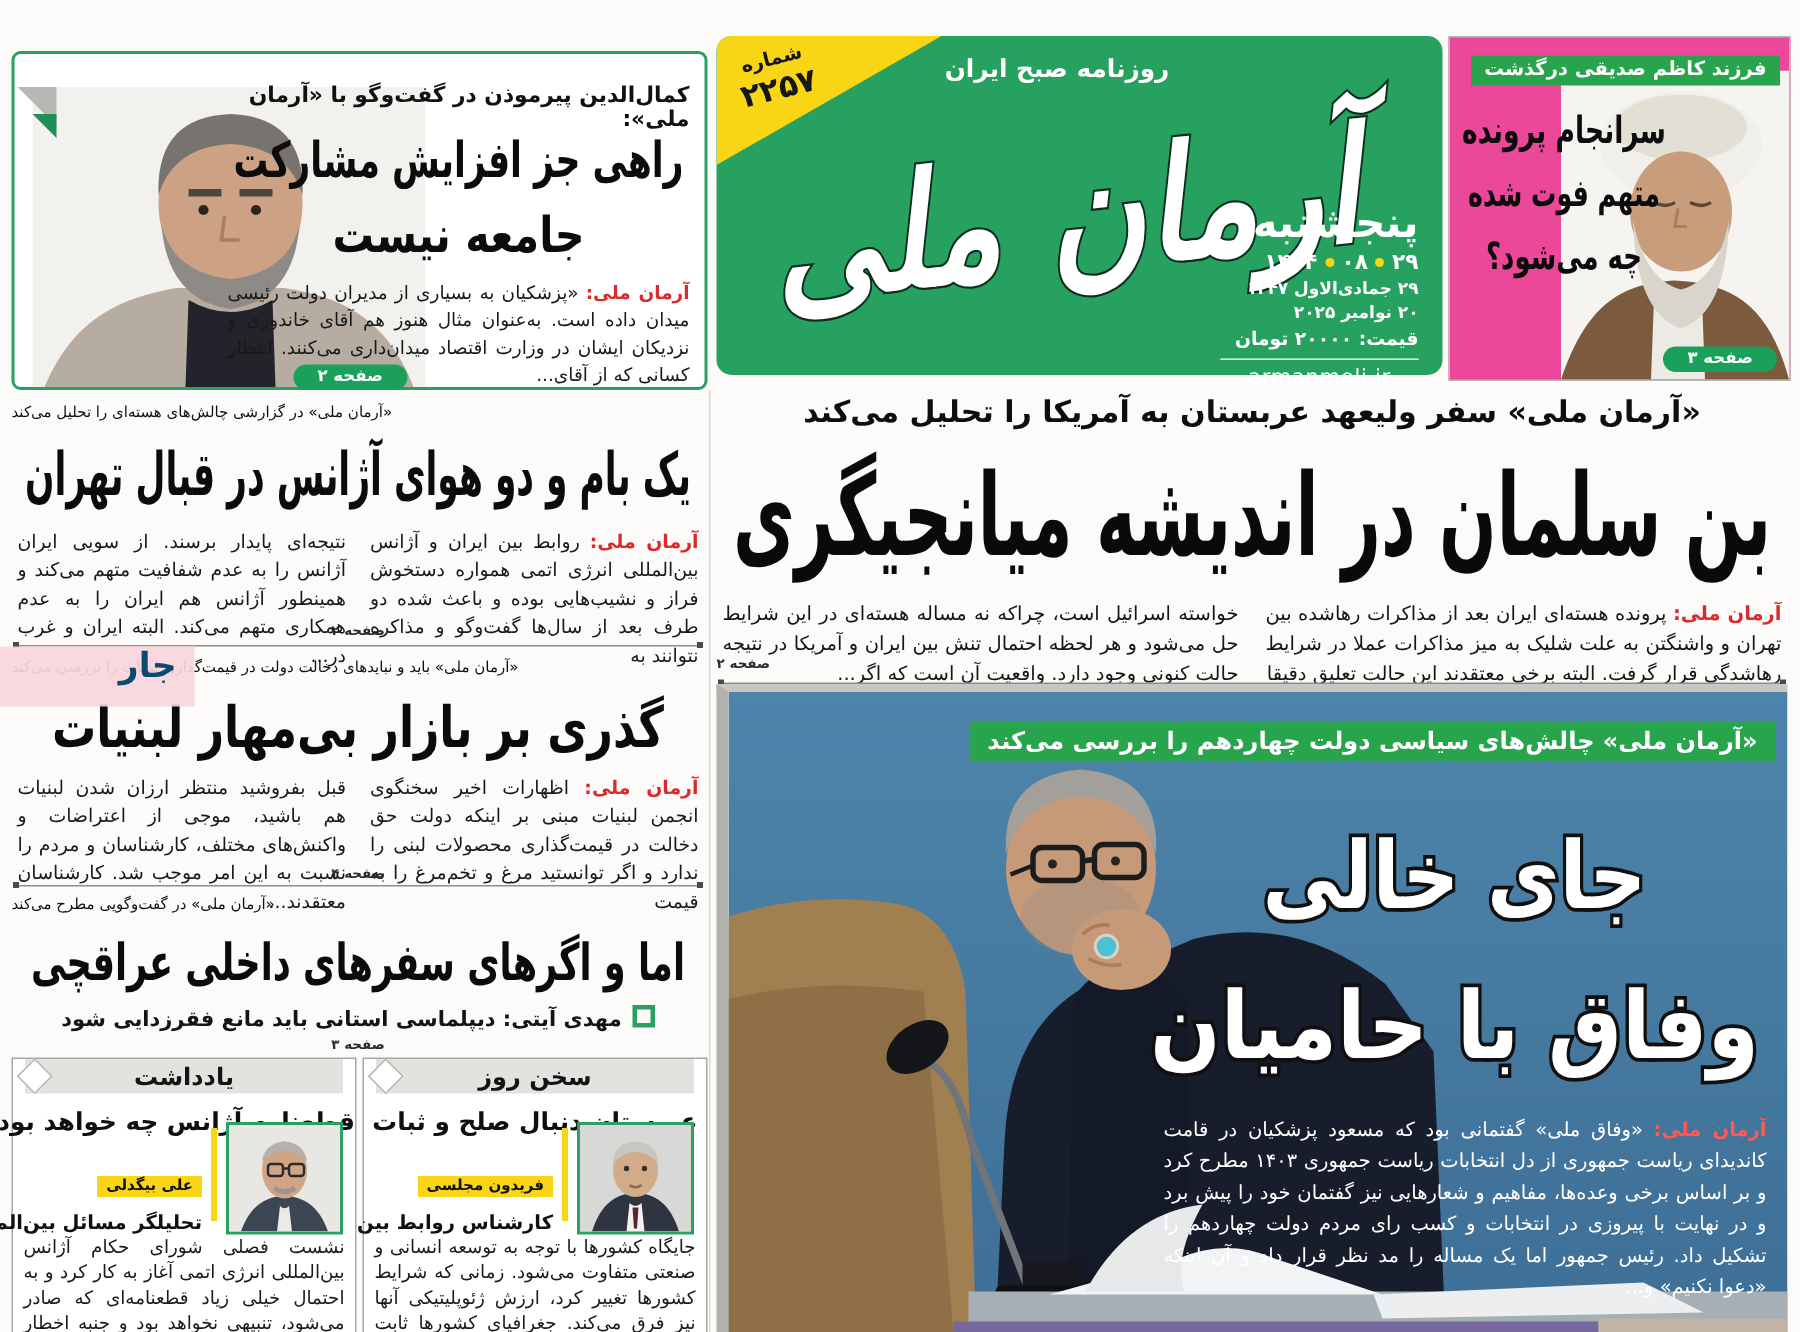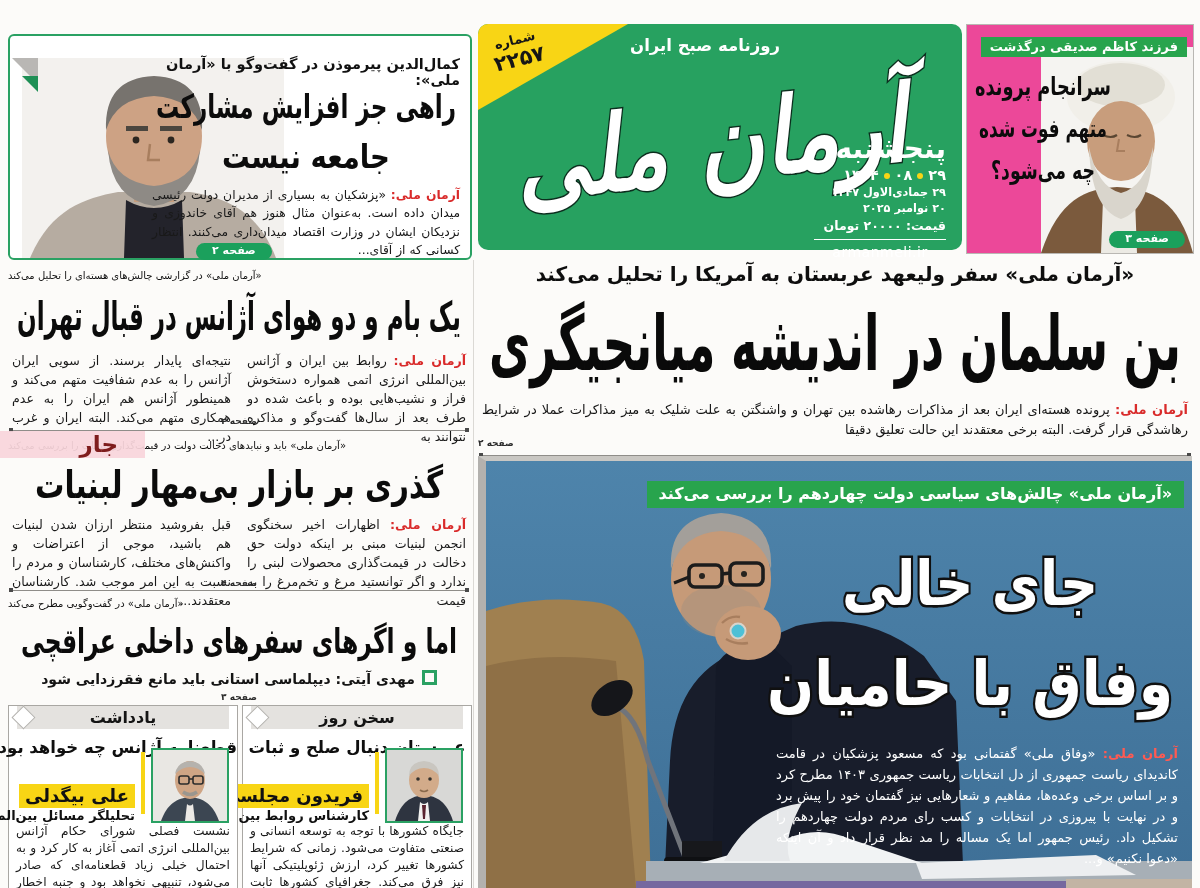--- a/index.html
+++ b/index.html
@@ -58,34 +58,34 @@
   .bullet{position:absolute;left:0;right:0;text-align:center;font-size:14px;font-weight:bold;color:#141414;}
   .gsq{display:inline-block;width:9px;height:9px;border:3px solid #2aa163;vertical-align:-1px;margin-left:7px;}
   
   .bbox{top:705px;width:228px;height:183px;border:1px solid #a9a7a3;background:#fff;}
   .bar{position:absolute;top:0;left:8px;right:8px;height:23px;background:#e4e2df;
        text-align:center;font-size:16px;font-weight:bold;color:#141414;line-height:23px;}
   .diam{position:absolute;left:-2px;top:3px;width:15px;height:15px;background:#fff;border:1px solid #b5b3af;transform:rotate(45deg);}
   .b-title{position:absolute;top:32px;left:0;right:0;text-align:center;font-size:16.5px;font-weight:bold;white-space:nowrap;color:#0f0f0f;}
   .b-photo{position:absolute;right:8px;top:42px;width:74px;height:71px;border:2px solid #2aa163;}
   .ybar{position:absolute;right:92px;top:46px;width:4px;height:62px;background:#f8d515;}
-  .b-name{position:absolute;right:102px;top:78px;background:#f8d515;color:#111;font-size:18px;font-weight:bold;padding:1px 6px 2px;white-space:nowrap;}
+  .b-name{position:absolute;right:102px;top:78px;background:#f8d515;color:#111;font-size:10px;font-weight:bold;padding:1px 6px 2px;white-space:nowrap;}
   .b-role{position:absolute;right:102px;top:102px;font-size:13px;font-weight:bold;color:#101010;white-space:nowrap;}
   .b-body{position:absolute;left:7px;right:7px;top:117px;font-size:12.2px;line-height:1.4;text-align:justify;color:#1a1a1a;}
   
   .pblock{left:478px;top:456px;width:714px;height:432px;border-left:8px solid #b3b1ae;border-top:5px solid #c9c7c3;box-sizing:border-box;}
   .scene{position:absolute;left:0;top:0;width:706px;height:427px;}
   .p-band{position:absolute;right:8px;top:20px;background:#28a44d;color:#fff;font-size:16px;font-weight:bold;padding:3px 12px 5px;white-space:nowrap;}
   .p-head{position:absolute;right:6px;top:56px;width:432px;height:232px;}
   .p-lead{position:absolute;right:14px;top:282px;width:402px;font-size:13px;line-height:1.62;text-align:justify;color:#fff;font-weight:500;}
   .p-lead .pre{color:#ff5a52;}
   
   .vrule{left:473px;top:260px;width:1px;height:628px;background:#dbd9d5;}
-  .wmark{left:0;top:431px;width:118px;height:27px;background:rgba(249,213,219,.93);color:#7f1d1d;
-         font-size:23px;font-weight:bold;line-height:27px;padding-right:27px;overflow:hidden;z-index:5;}
+  .wmark{left:0;top:431px;width:118px;height:40px;background:rgba(249,213,219,.93);color:#0c4a6e;
+         font-size:23px;font-weight:bold;line-height:27px;padding-right:12px;overflow:hidden;z-index:5;}
   svg text{font-family:"DejaVu Sans",sans-serif;}
 </style>
 </head>
 <body>
 
 <div class="page">
 
   <section class="abs tlbox">
     <svg class="abs tl-photo" viewBox="0 0 262 200" preserveAspectRatio="none">
       <rect width="262" height="200" fill="#f3f1ee"></rect>
@@ -155,20 +155,21 @@
     <span class="badge" style="right:8px;bottom:5px;">صفحه ۳</span>
   </section>
 
   <section class="abs main">
     <div class="abs m-kick">«آرمان ملی» سفر ولیعهد عربستان به آمریکا را تحلیل می‌کند</div>
     <svg class="abs m-head" viewBox="0 0 706 104">
       <text x="353" y="80" text-anchor="middle" font-size="76" font-weight="bold" fill="#0a0a0a" textLength="692" lengthAdjust="spacingAndGlyphs">بن سلمان در اندیشه میانجیگری</text>
     </svg>
     <div class="abs m-lead">
       <p><span class="pre">آرمان ملی:</span><span> پرونده هسته‌ای ایران بعد از مذاکرات رهاشده بین تهران و واشنگتن به علت شلیک به میز مذاکرات عملا در شرایط رهاشدگی قرار گرفت. البته برخی معتقدند این حالت تعلیق دقیقا</span></p>
+      <p>خواسته اسرائیل است، چراکه نه مساله هسته‌ای در این شرایط حل می‌شود و هر لحظه احتمال تنش بین ایران و آمریکا در نتیجه حالت کنونی وجود دارد. واقعیت آن است که اگر...</p>
     </div>
     <span class="pgm" style="left:0;bottom:8px;">صفحه ۲</span>
     <div class="divline" style="bottom:0;"></div>
   </section>
 
   <div class="abs lcol">
 
     <article class="art" style="top:0;height:174px;">
       <div class="a-kick" style="top:12px;">«آرمان ملی» در گزارشی چالش‌های هسته‌ای را تحلیل می‌کند</div>
       <svg class="a-head" style="top:30px;" viewBox="0 0 450 54">

